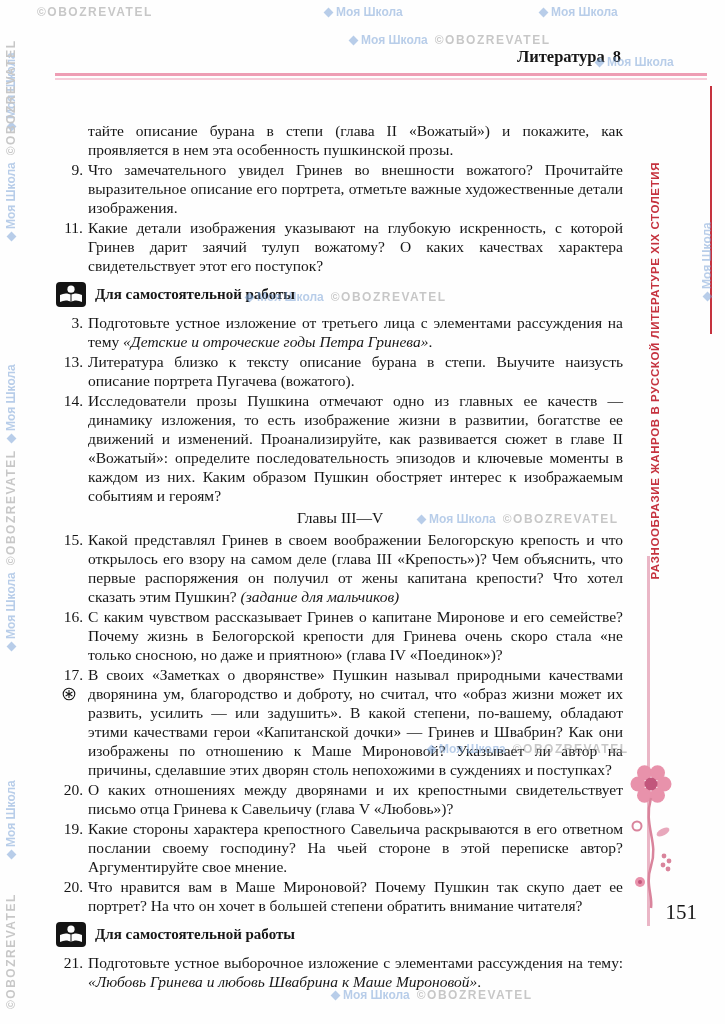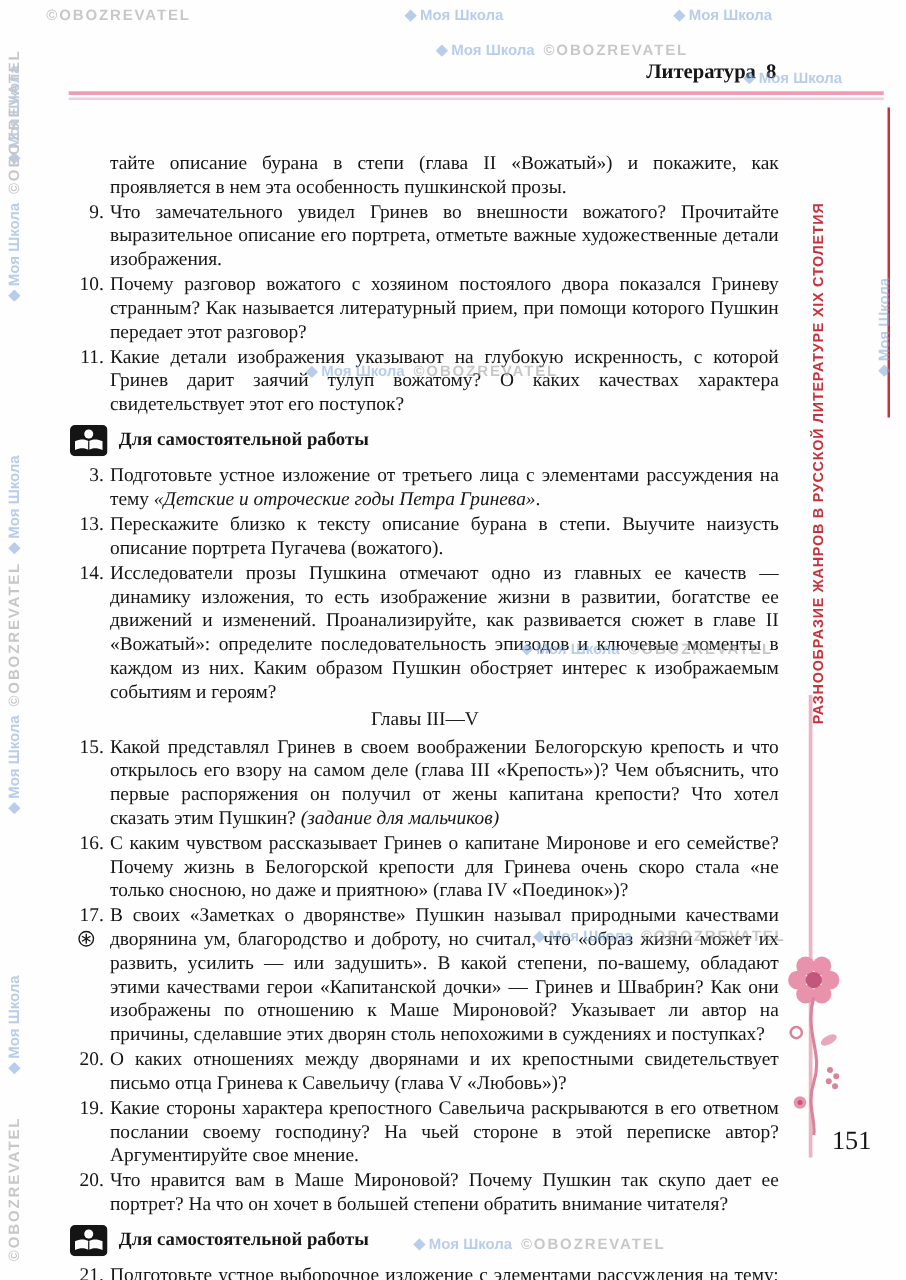--- a/index.html
+++ b/index.html
@@ -65,24 +65,20 @@
 
     <div class="q">
       <span class="qt">тайте описание бурана в степи (глава II «Вожатый») и покажите, как проявляется в нем эта особенность пушкинской прозы.</span>
     </div>
 
     <div class="q">
       <span class="qn">9.</span>
       <span class="qt">Что замечательного увидел Гринев во внешности вожатого? Прочитайте выразительное описание его портрета, отметьте важные художественные детали изображения.</span>
     </div>
 
-    <div class="q">
-      <span class="qn">10.</span>
-      <span class="qt">Почему разговор вожатого с хозяином постоялого двора показался Гриневу странным? Как называется литературный прием, при помощи которого Пушкин передает этот разговор?</span>
-    </div>
 
     <div class="q">
       <span class="qn">11.</span>
       <span class="qt">Какие детали изображения указывают на глубокую искренность, с которой Гринев дарит заячий тулуп вожатому? О каких качествах характера свидетельствует этот его поступок?</span>
     </div>
 
     <div class="selfwork">
       <span class="sw-icon">
         <svg width="30" height="25" viewBox="0 0 30 25">
           <rect x="0" y="0" width="30" height="25" rx="4" fill="#141414"></rect>
@@ -94,21 +90,21 @@
       <span class="sw-title">Для самостоятельной работы</span>
     </div>
 
     <div class="q">
       <span class="qn">3.</span>
       <span class="qt"><span>Подготовьте устное изложение от третьего лица с элементами рассуждения на тему </span><i>«Детские и отроческие годы Петра Гринева»</i><span>.</span></span>
     </div>
 
     <div class="q">
       <span class="qn">13.</span>
-      <span class="qt">Перескажите близко к тексту описание бурана в степи. Выучите наизусть описание портрета Пугачева (вожатого).</span>
+      <span class="qt">Литература близко к тексту описание бурана в степи. Выучите наизусть описание портрета Пугачева (вожатого).</span>
     </div>
 
     <div class="q">
       <span class="qn">14.</span>
       <span class="qt">Исследователи прозы Пушкина отмечают одно из главных ее качеств — динамику изложения, то есть изображение жизни в развитии, богатстве ее движений и изменений. Проанализируйте, как развивается сюжет в главе II «Вожатый»: определите последовательность эпизодов и ключевые моменты в каждом из них. Каким образом Пушкин обостряет интерес к изображаемым событиям и героям?</span>
     </div>
 
     <div class="chapters">Главы III—V</div>
 
     <div class="q">

